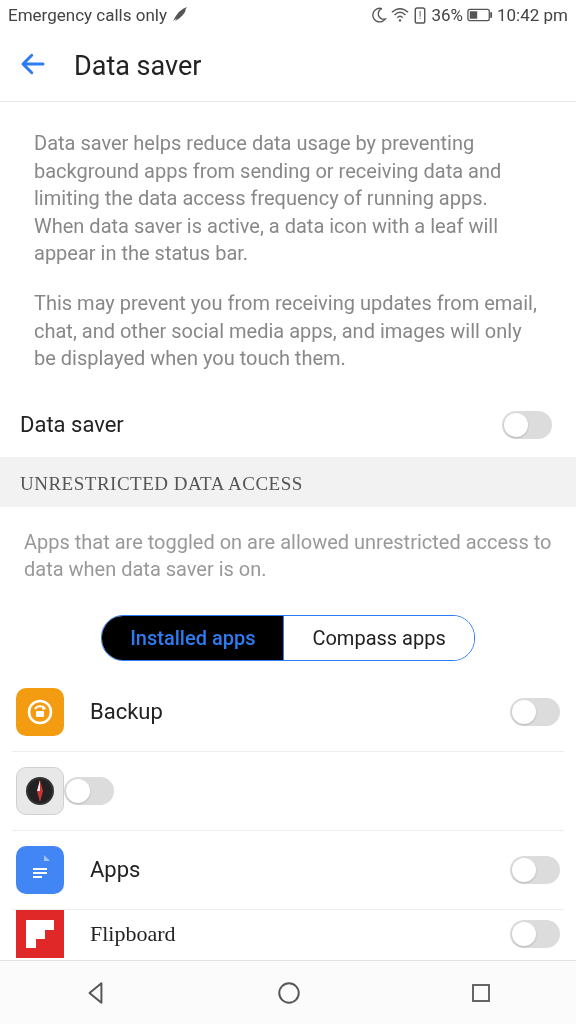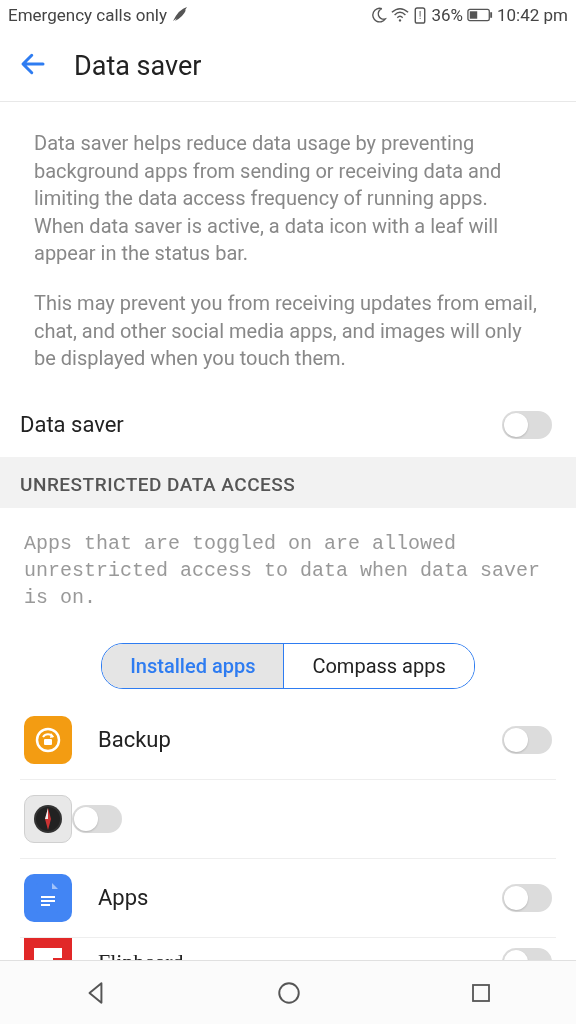--- a/index.html
+++ b/index.html
@@ -72,49 +72,49 @@
       left: 2px;
       box-shadow: 0 1px 2px rgba(0,0,0,0.18);
     }
     .section-header {
       background: #f2f2f2;
       padding: 16px 12px 12px 20px;
       font-size: 19px;
       color: #555;
       font-weight: 500;
       letter-spacing: 0.5px;
+      font-family: Liberation Serif, serif;
     }
     .section-desc {
       padding: 22px 24px 10px 24px;
       font-size: 20px;
       color: #999;
       line-height: 1.35;
-      font-family: Liberation Mono, monospace;
     }
     .tab-bar {
       display: flex;
       justify-content: center;
       margin: 22px 0 12px 0;
     }
     .tab-group {
       display: flex;
       border: 1px solid #2e7cf1;
       border-radius: 22px;
       overflow: hidden;
     }
     .tab {
       padding: 10px 28px;
       font-size: 20px;
       text-align: center;
       cursor: pointer;
     }
-    .tab-active { background: #e5e5e5; color: #2e7cf1; font-weight: 500; }
+    .tab-active { background: #000000; color: #2e7cf1; font-weight: 500; }
     .tab-inactive { background: #fff; color: #222; }
     .tab + .tab { border-left: 1px solid #2e7cf1; }
-    .app-list { padding: 0 20px; }
+    .app-list { padding: 0 12px; }
     .app-row {
       display: flex;
       align-items: center;
       padding: 15px 4px;
       border-bottom: 1px solid #eee;
     }
     .app-icon {
       width: 48px;
       height: 48px;
       border-radius: 10px;

